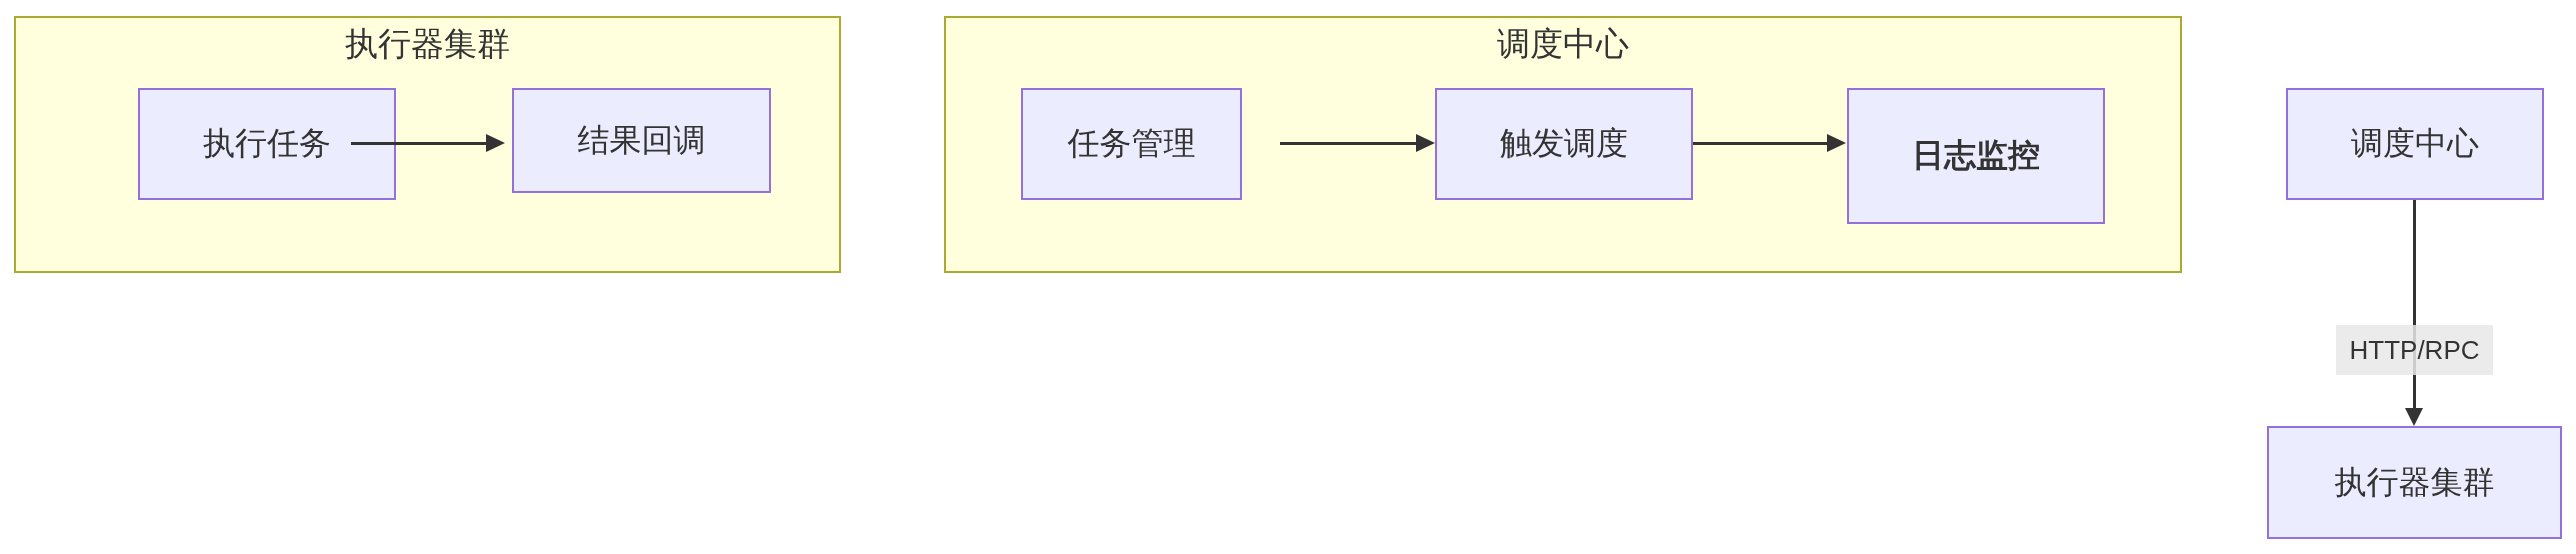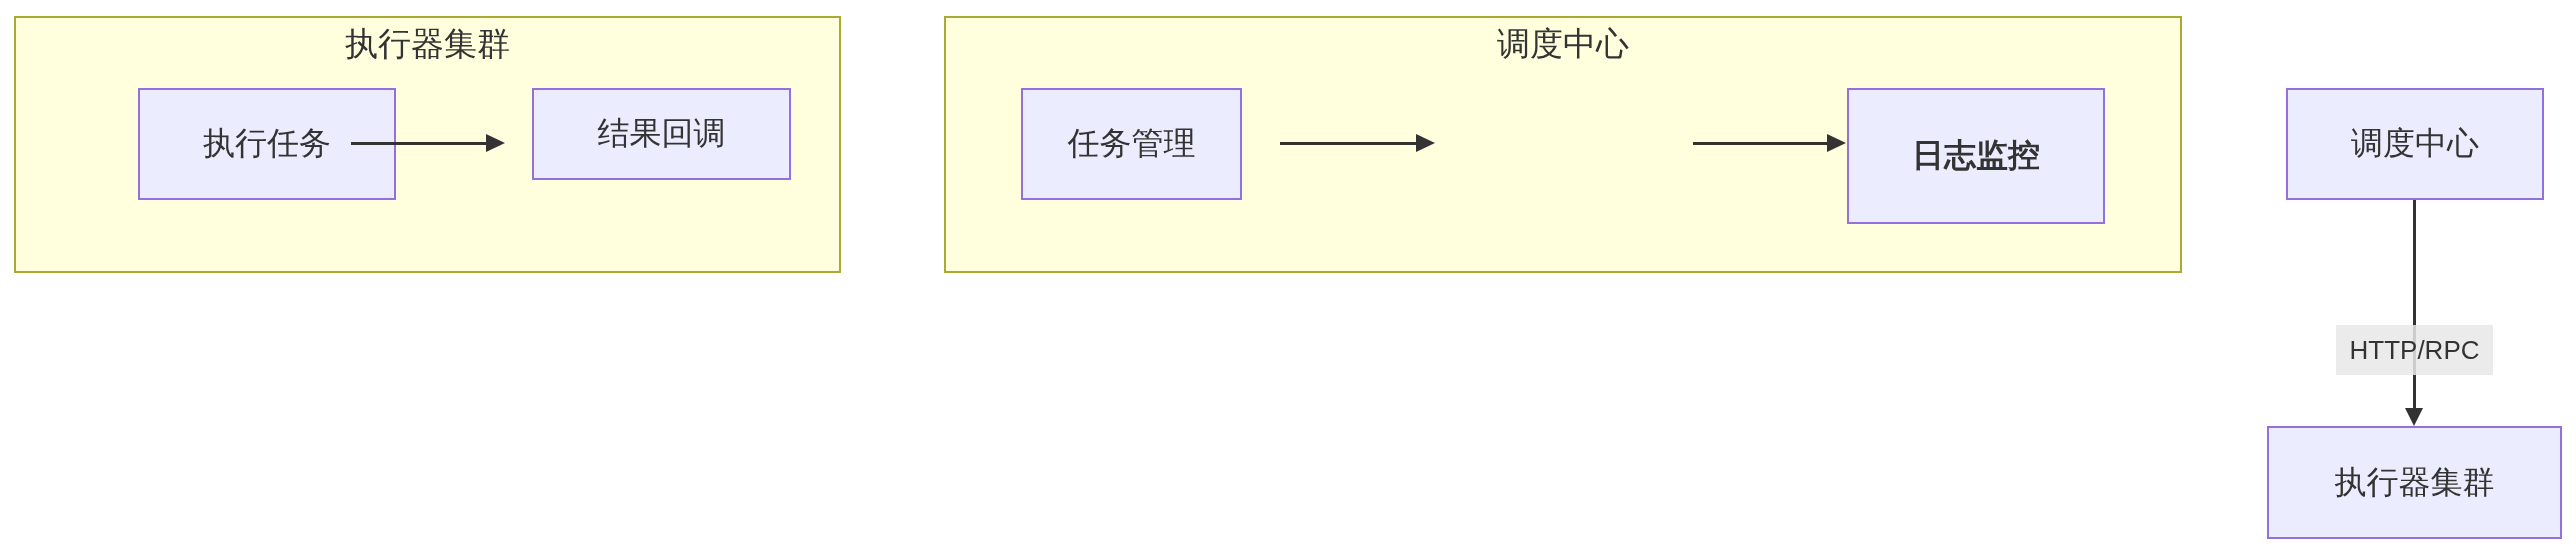--- a/index.html
+++ b/index.html
@@ -40,21 +40,21 @@
     border: 2.1px solid #9370db;
     box-sizing: border-box;
     display: flex;
     align-items: center;
     justify-content: center;
     font-size: 32px;
     color: #333333;
     white-space: nowrap;
   }
   .node-a { left: 93px;  top: 88px; width: 258px; height: 112px; margin-left: 45px; }
-  .node-b { left: 532px;  top: 88px; width: 259px; height: 92px; }
+  .node-b { left: 512px;  top: 88px; width: 259px; height: 105px; }
   .node-c { left: 1021px; top: 88px; width: 221px; height: 112px; }
   .node-d { left: 1435px; top: 88px; width: 258px; height: 112px; }
   .node-e { left: 1847px; top: 88px; width: 258px; height: 136px; font-weight: bold; }
   .node-f { left: 2286px; top: 88px; width: 258px; height: 112px; }
   .node-g { left: 2267px; top: 426px; width: 295px; height: 113px; }
 
   .edge-line-h {
     position: absolute;
     height: 2.8px;
     background: #333333;
@@ -115,20 +115,21 @@
   </div>
 
   <div class="cluster cluster-scheduler">
     <div class="cluster-title">调度中心</div>
   </div>
 
   <div class="node node-a">执行任务</div>
   <div class="node node-b">结果回调</div>
 
   <div class="node node-c">任务管理</div>
+  <div class="node node-d">触发调度</div>
   <div class="node node-e">日志监控</div>
 
   <div class="node node-f">调度中心</div>
   <div class="node node-g">执行器集群</div>
 
   <div class="edge-line-h line-ab"></div>
   <div class="arrow-right head-ab"></div>
 
   <div class="edge-line-h line-cd"></div>
   <div class="arrow-right head-cd"></div>

